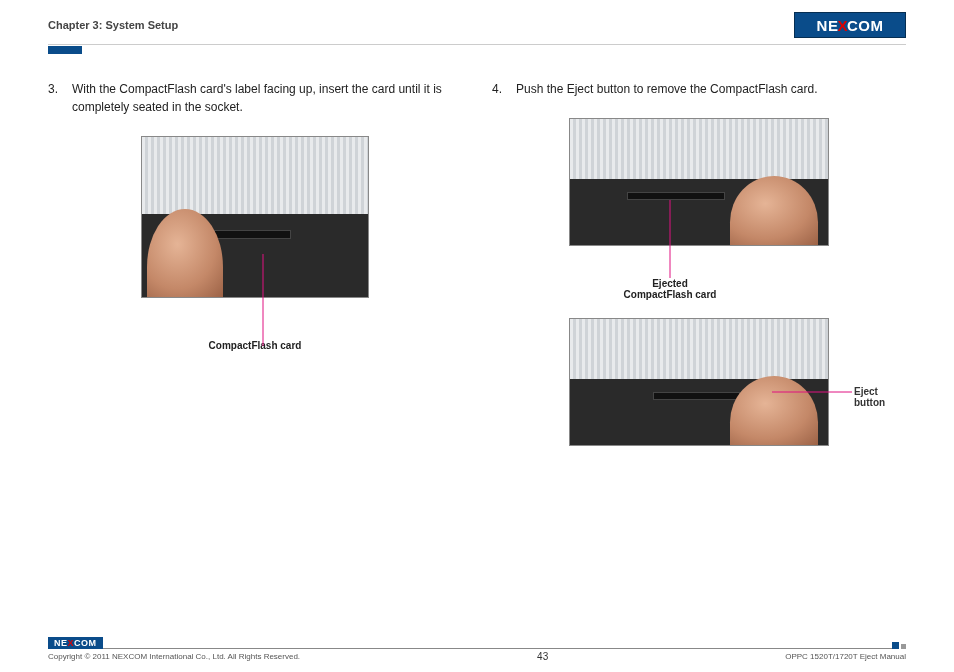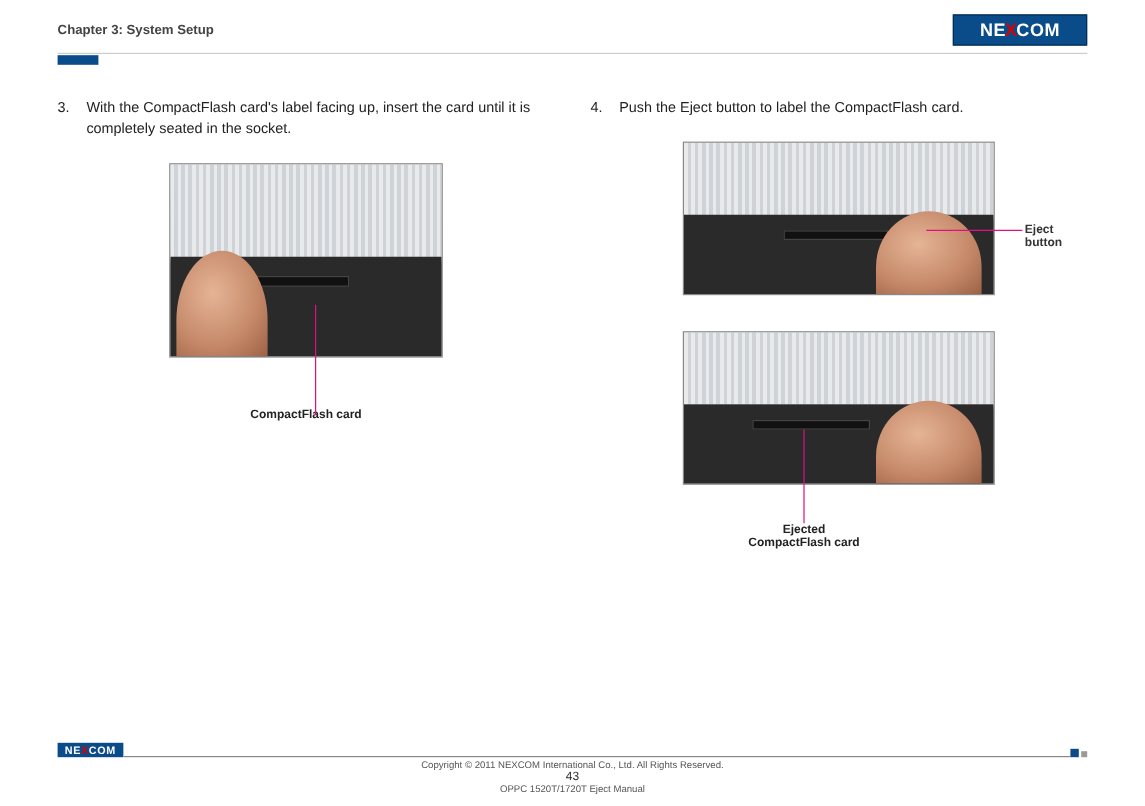--- a/index.html
+++ b/index.html
@@ -159,21 +159,21 @@
   }
   .footer-logo .x { color:#d00; }
   .footer-fill { flex:1; background:#fff; border-bottom:1px solid #888;}
   .footer-sq {
     display:flex; gap:2px; align-items:flex-end;
   }
   .footer-sq span:nth-child(1){width:7px;height:7px;background:#0a4c8a;}
   .footer-sq span:nth-child(2){width:5px;height:5px;background:#999;}
   .footer-row {
     display:flex; justify-content:space-between; align-items:center;
-    font-size:8px; color:#555;flex-direction:column;
+    font-size:8px; color:#555;
   }
   .page-num { font-size:10px; font-weight:400; color:#333;}
 </style>
 </head>
 <body>
 
 <div class="header">
   <div class="chapter">Chapter 3: System Setup</div>
   <div class="logo">
     <span>NE</span>
@@ -202,53 +202,53 @@
       <svg class="overlay" style="left:0;top:0;width:100%;height:260px">
         <line class="callout-line" x1="215" y1="118" x2="215" y2="210"></line>
       </svg>
       <div class="caption caption-cf">CompactFlash card</div>
     </div>
   </div>
 
   <div class="col">
     <div class="step">
       <div class="step-num">4.</div>
-      <div class="step-body">Push the Eject button to label the CompactFlash card.</div>
+      <div class="step-body">Push the Eject button to remove the CompactFlash card.</div>
+    </div>
+
+    <div style="position:relative; height:200px; margin-top:8px;">
+      <div class="photo photo-small">
+        <div class="fins"></div>
+        <div class="body-panel"></div>
+        <div class="slot" style="left:22%;width:38%"></div>
+        <div class="finger right"></div>
+      </div>
+      <svg class="overlay" style="left:0;top:0;width:100%;height:200px">
+        <line class="callout-line" x1="178" y1="82" x2="178" y2="160"></line>
+      </svg>
+      <div class="caption" style="position:absolute; left:118px; top:160px; width:120px;">
+        <div>Ejected</div>
+        <div>CompactFlash card</div>
+      </div>
     </div>
 
     <div style="position:relative; height:150px;">
       <div class="photo photo-small">
         <div class="fins"></div>
         <div class="body-panel"></div>
         <div class="slot"></div>
         <div class="eject-dot"></div>
         <div class="eject-circle"></div>
         <div class="finger right"></div>
       </div>
       <svg class="overlay" style="left:0;top:0;width:100%;height:150px">
         <line class="callout-line" x1="280" y1="74" x2="360" y2="74"></line>
       </svg>
       <div class="caption-ej" style="left:362px; top:68px;">Eject button</div>
     </div>
-
-    <div style="position:relative; height:200px; margin-top:8px;">
-      <div class="photo photo-small">
-        <div class="fins"></div>
-        <div class="body-panel"></div>
-        <div class="slot" style="left:22%;width:38%"></div>
-        <div class="finger right"></div>
-      </div>
-      <svg class="overlay" style="left:0;top:0;width:100%;height:200px">
-        <line class="callout-line" x1="178" y1="82" x2="178" y2="160"></line>
-      </svg>
-      <div class="caption" style="position:absolute; left:118px; top:160px; width:120px;">
-        <div>Ejected</div>
-        <div>CompactFlash card</div>
-      </div>
-    </div>
   </div>
 
 </div>
 
 <div class="footer">
   <div class="footer-bar">
     <div class="footer-logo">
       <span>NE</span>
         <span class="x">X</span>
         <span>COM</span>

